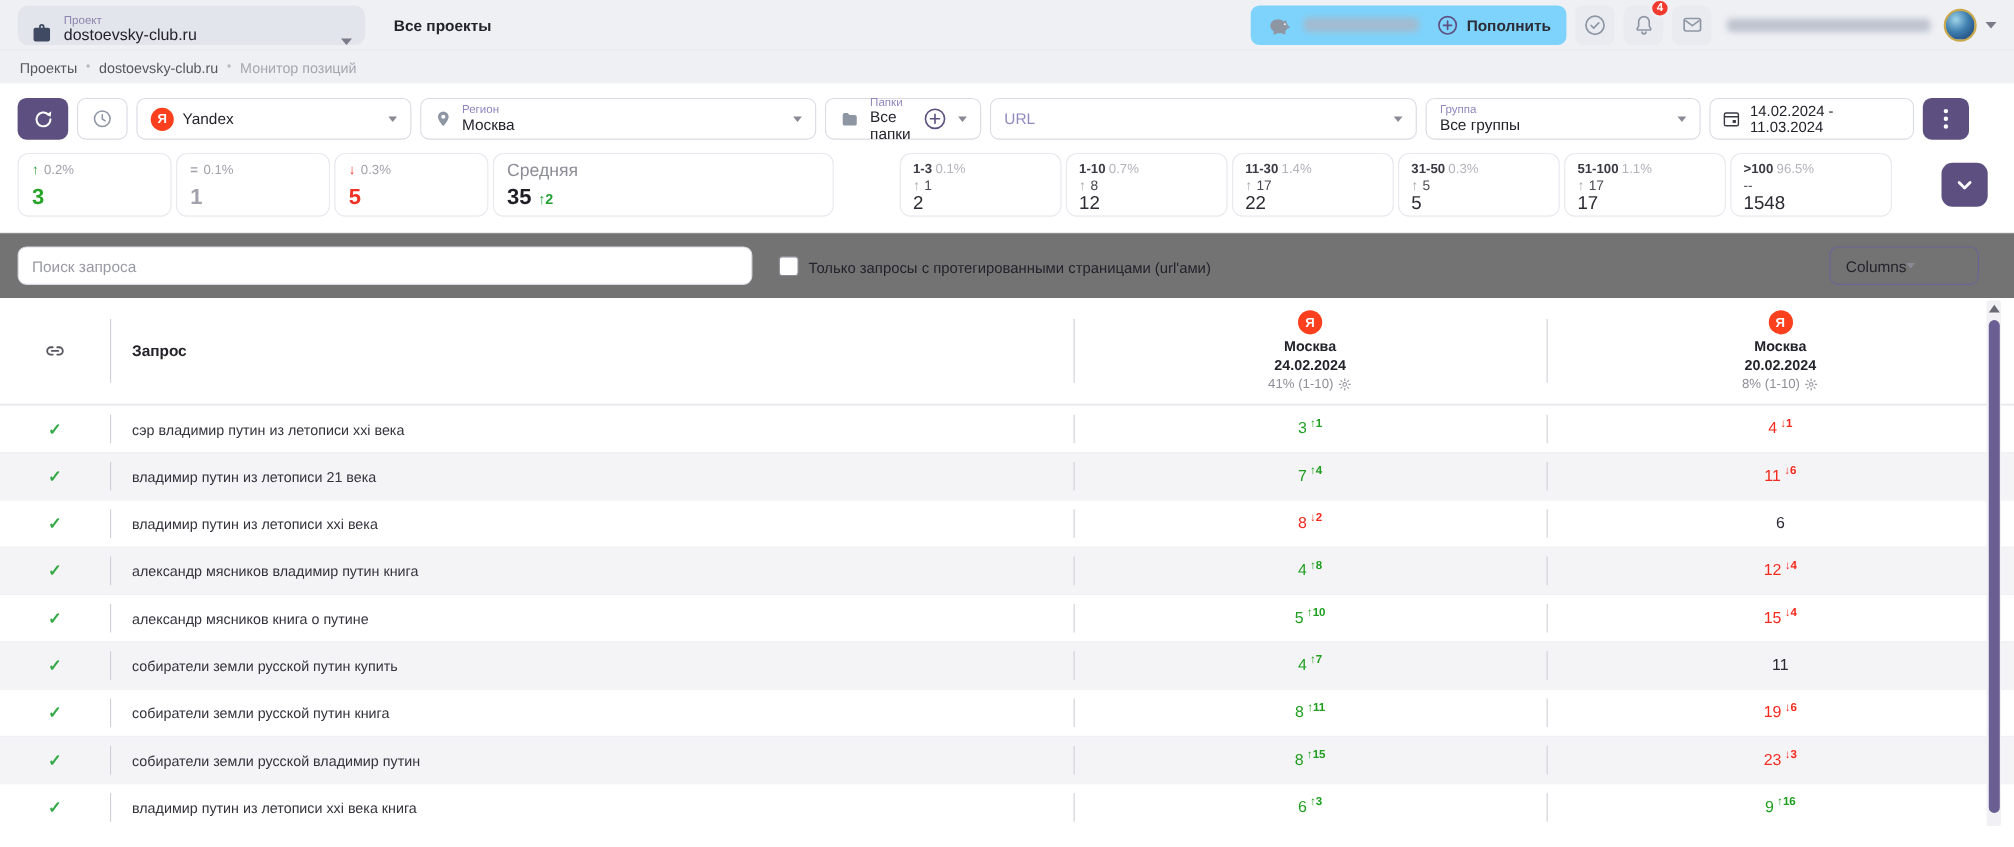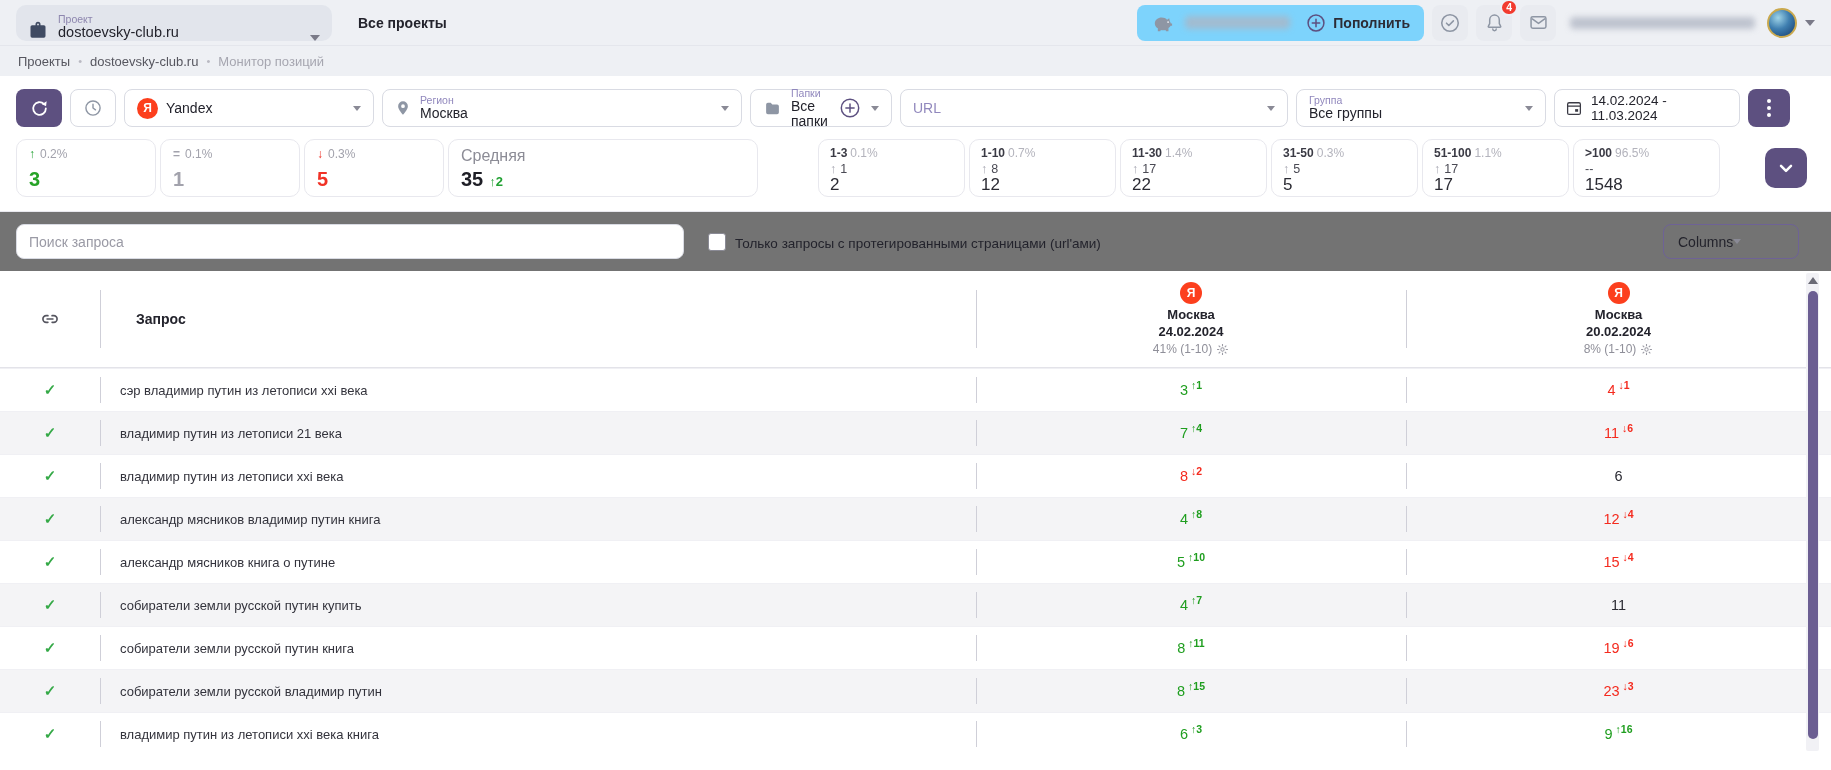--- a/index.html
+++ b/index.html
@@ -96,21 +96,21 @@
   
   .table-wrap{position:relative;background:#fff;height:482px;}
   .thead{height:97px;display:flex;align-items:center;border-bottom:1px solid #e3e3e9;position:relative;}
   .c-check{width:100px;display:flex;align-items:center;justify-content:center;flex:0 0 auto;}
   .c-query{flex:1;padding-left:20px;position:relative;align-self:stretch;display:flex;align-items:center;}
   .c-pos{width:430px;flex:0 0 auto;position:relative;align-self:stretch;display:flex;align-items:center;justify-content:center;}
   .c-pos.second{width:425px;}
   .vline::before{content:"";position:absolute;left:0;top:50%;transform:translateY(-50%);width:1px;background:#cfcfd8;}
   .thead .vline::before{height:58px;}
   .trow .vline::before{height:26px;}
-  .q-header{font-size:14px;font-weight:700;margin-left:16px;}
+  .q-header{font-size:14px;font-weight:700;}
   .col-head{display:flex;flex-direction:column;align-items:center;gap:1px;}
   .col-engine{width:22px;height:22px;border-radius:50%;background:var(--yandex);color:#fff;font-weight:700;font-size:12px;display:flex;align-items:center;justify-content:center;margin-bottom:2px;}
   .col-city,.col-date{font-size:13px;font-weight:700;line-height:1.25;}
   .col-meta{font-size:12px;color:#8f8f99;display:flex;align-items:center;gap:4px;margin-top:1px;}
   .tbody{height:385px;overflow:hidden;}
   .trow{height:43px;display:flex;align-items:center;border-top:1px solid #f0f0f4;}
   .trow.alt{background:#f4f4f6;}
   .check{color:#35a947;font-size:15px;font-weight:700;}
   .q-text{font-size:13px;color:#33333c;}
   .pos{font-size:14.5px;}

